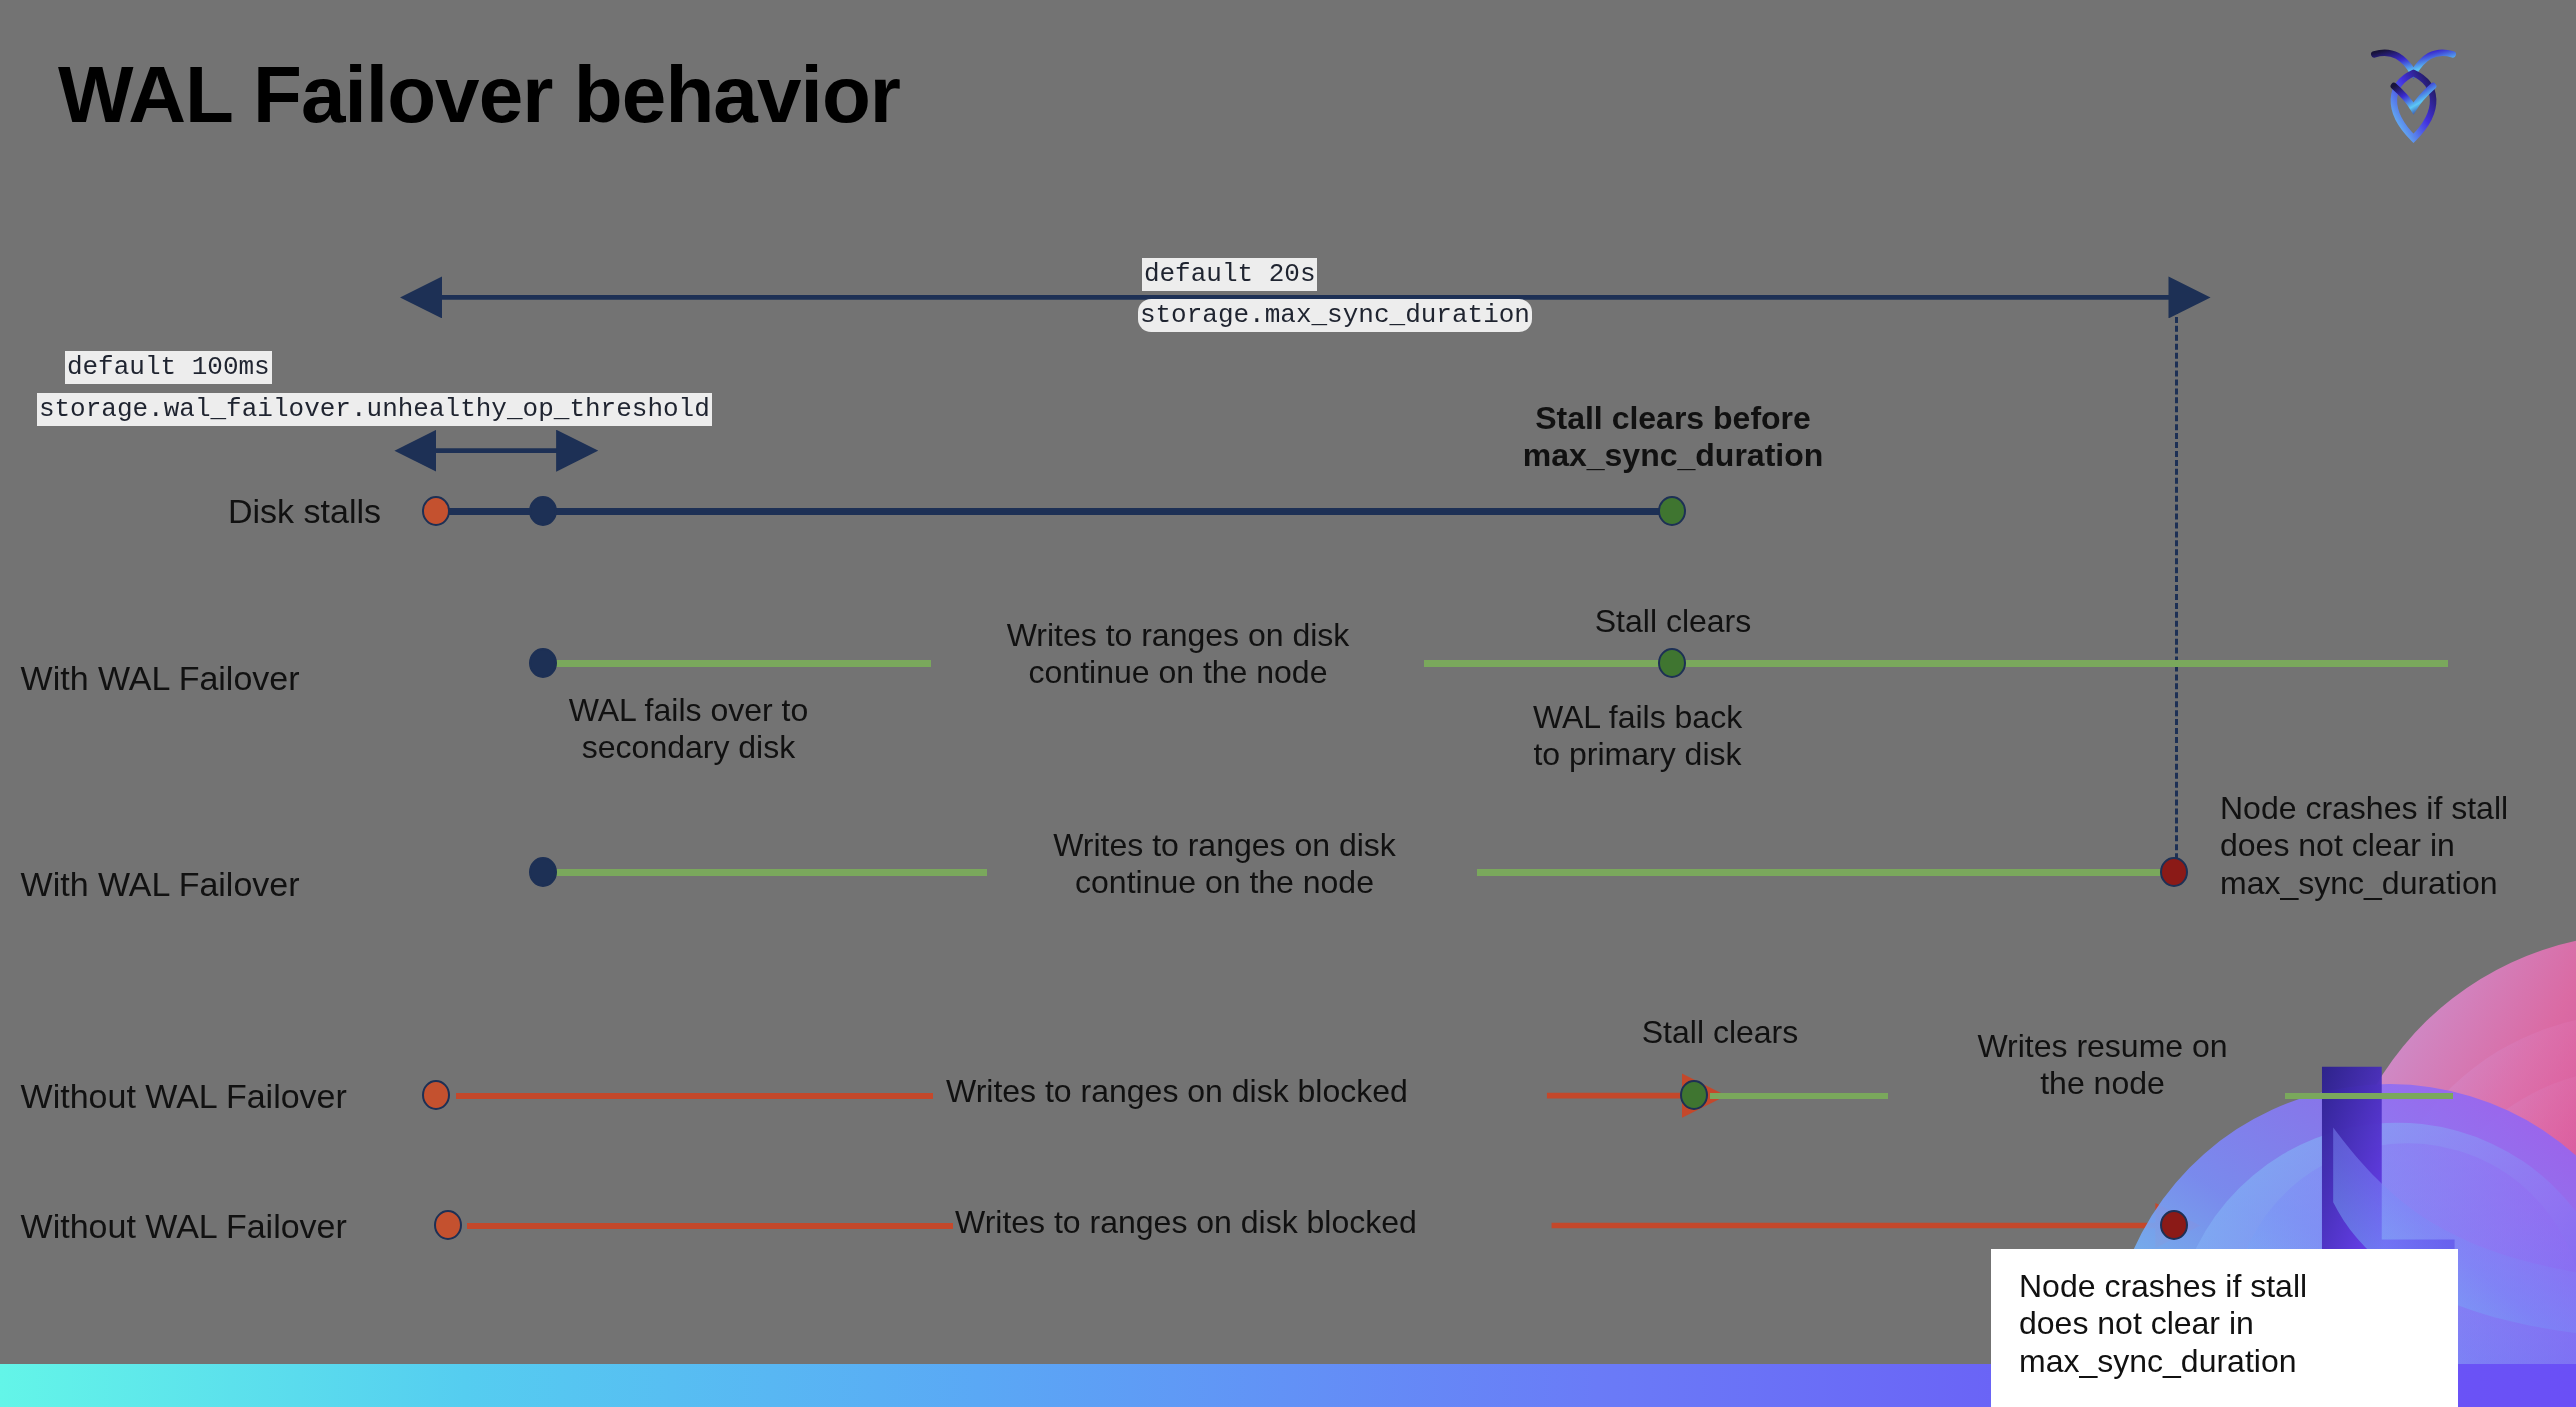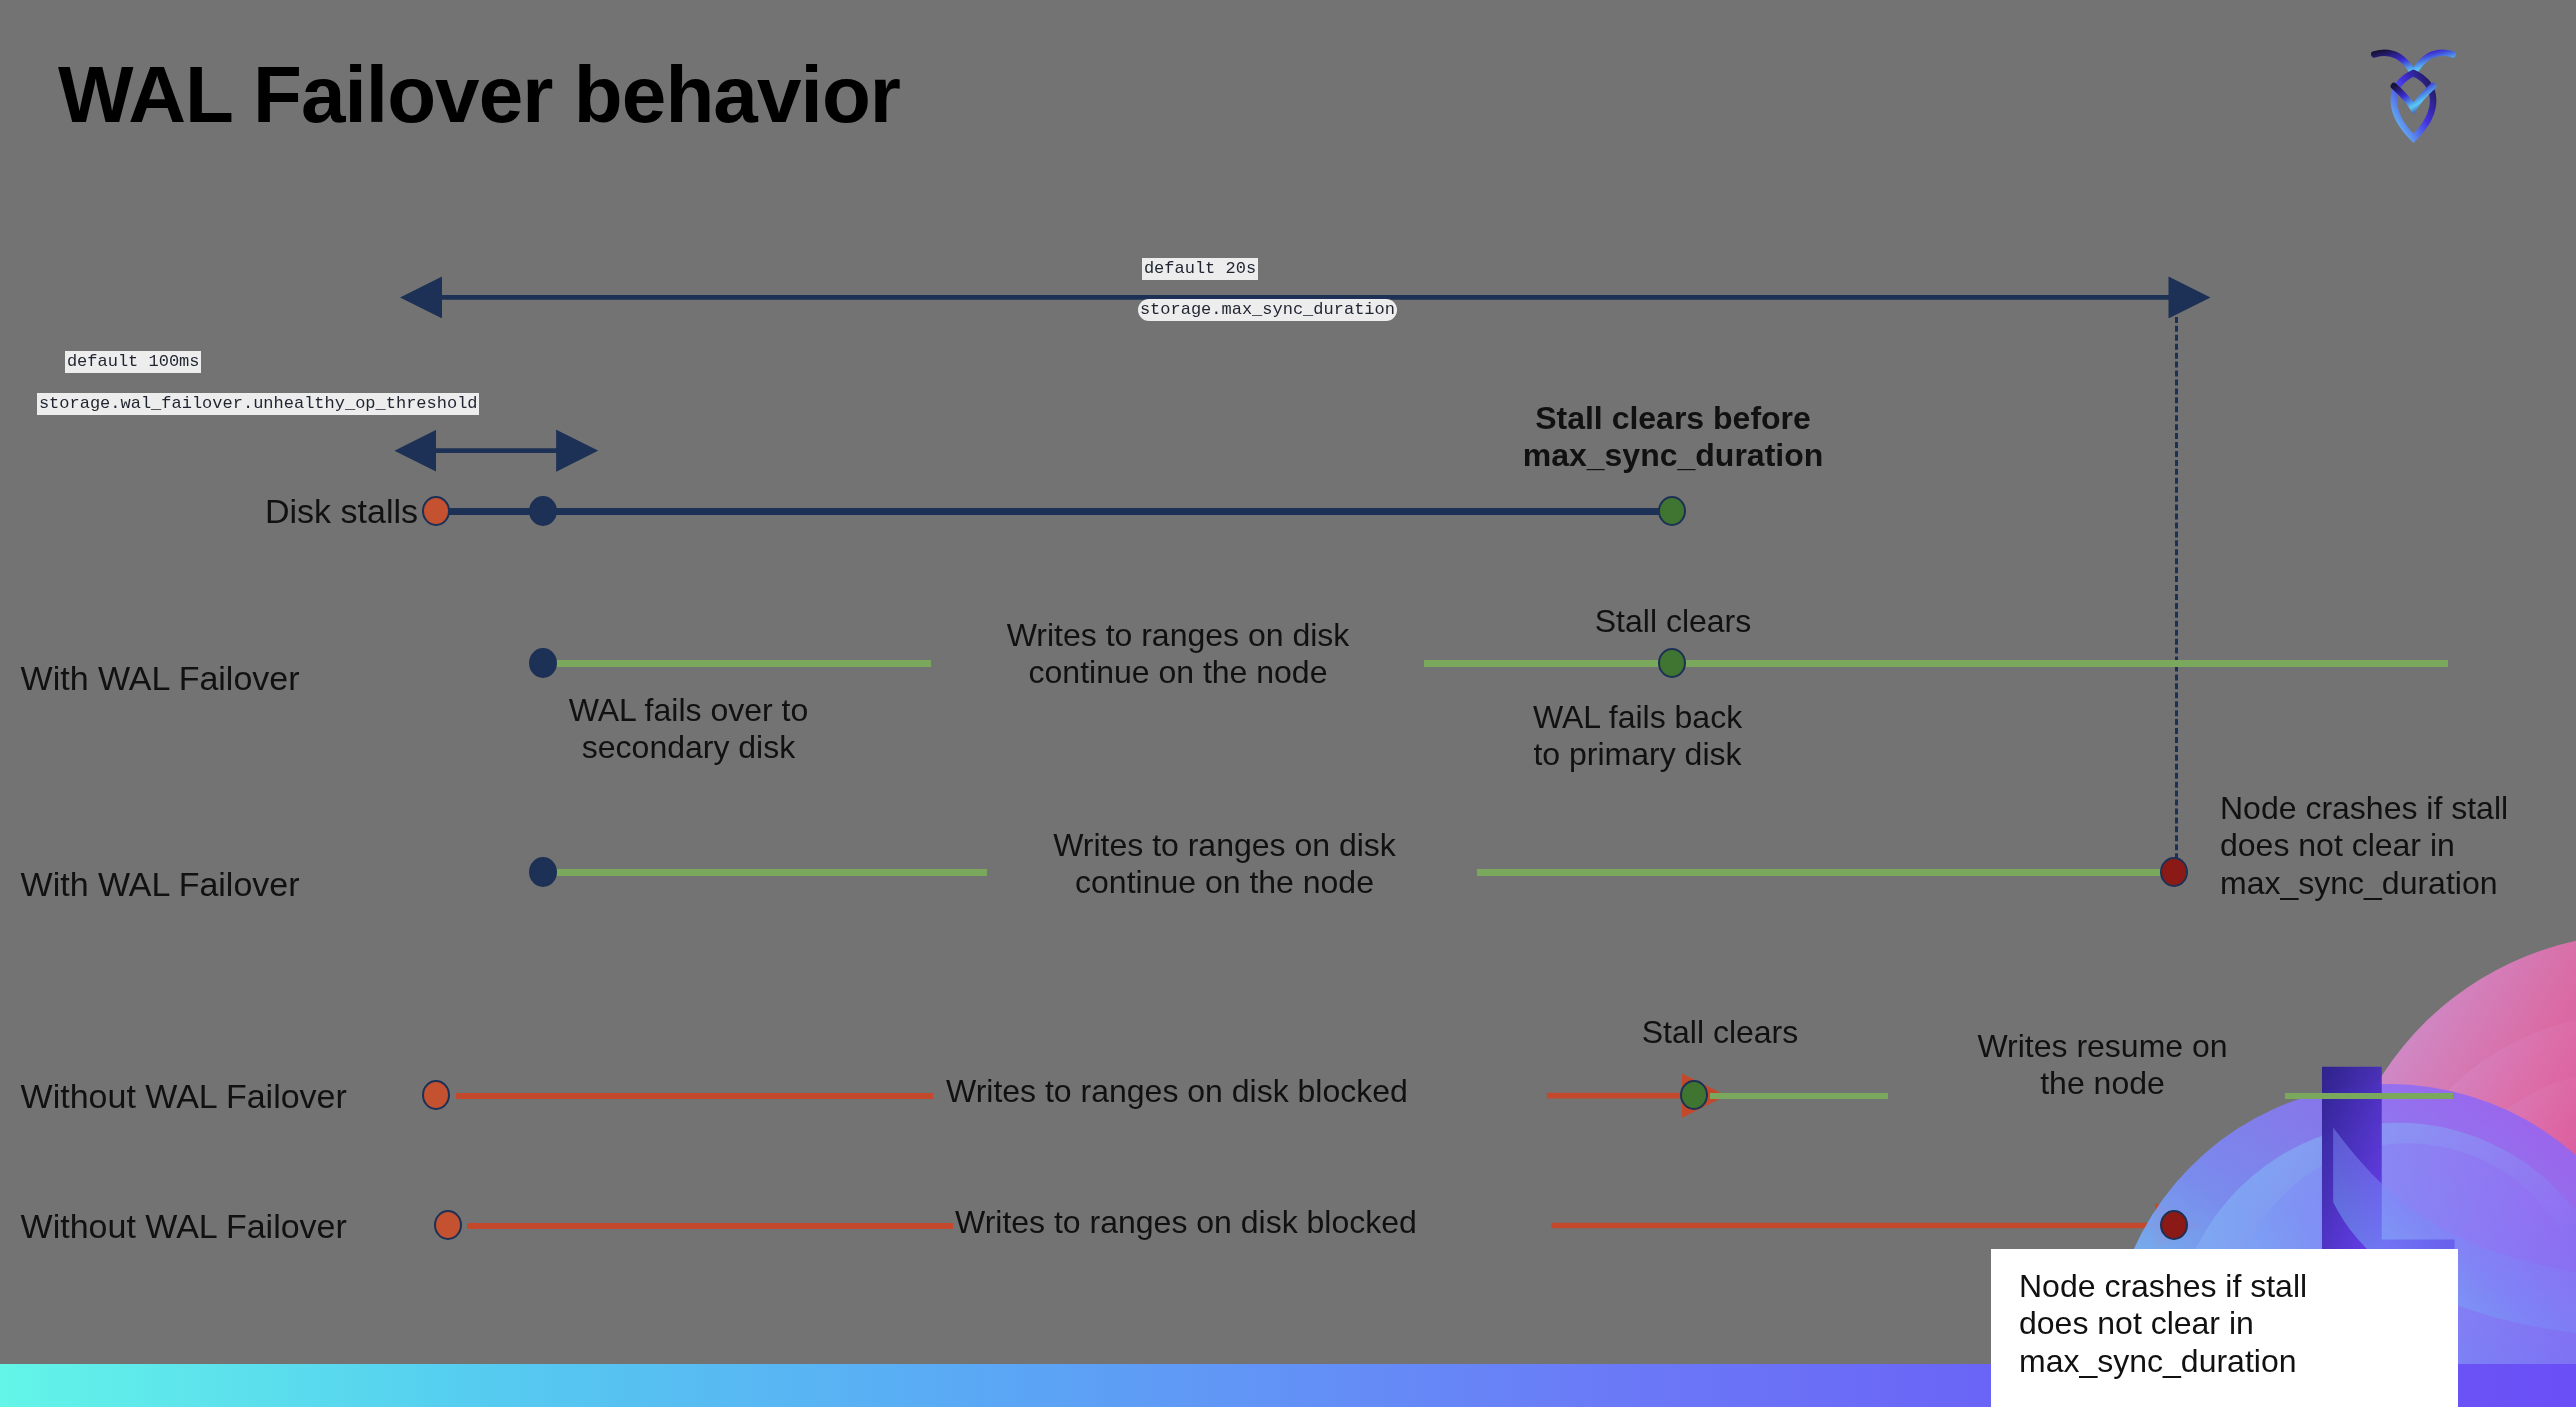--- a/index.html
+++ b/index.html
@@ -37,21 +37,21 @@
     right: 110px;
     top: 30px;
     width: 105px;
     height: 114px;
   }
 
   
   .mono {
     position: absolute;
     font-family: "Liberation Mono", "DejaVu Sans Mono", monospace;
-    font-size: 17px;
+    font-size: 26px;
     color: #1f2430;
     background: #ededed;
     line-height: 1.28;
     white-space: nowrap;
     padding: 0 1.9px;
   }
 
   
   .note {
     position: absolute;
@@ -63,21 +63,21 @@
   .note.center { text-align: center; }
   .note.left { text-align: left; }
 
   
   .row-label {
     position: absolute;
     font-size: 34px;
     color: #111111;
     white-space: nowrap;
   }
-  .row-label.right { text-align: right; margin-left: 37px; }
+  .row-label.right { text-align: right; }
 
   
   .seg {
     position: absolute;
     height: 6.5px;
     border-radius: 0;
   }
   .seg.navy  { background: #1d3055; }
   .seg.green { background: #7aa85c; }
   .seg.red   { background: #c4482b; }

